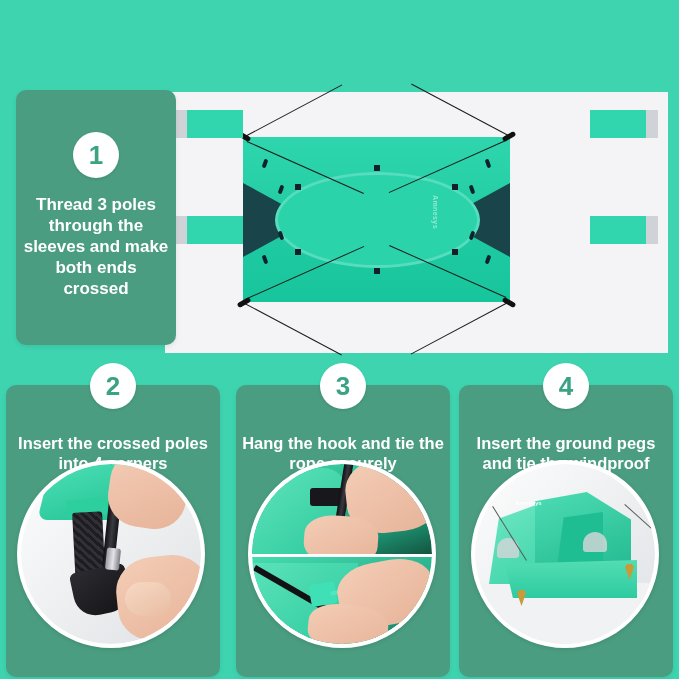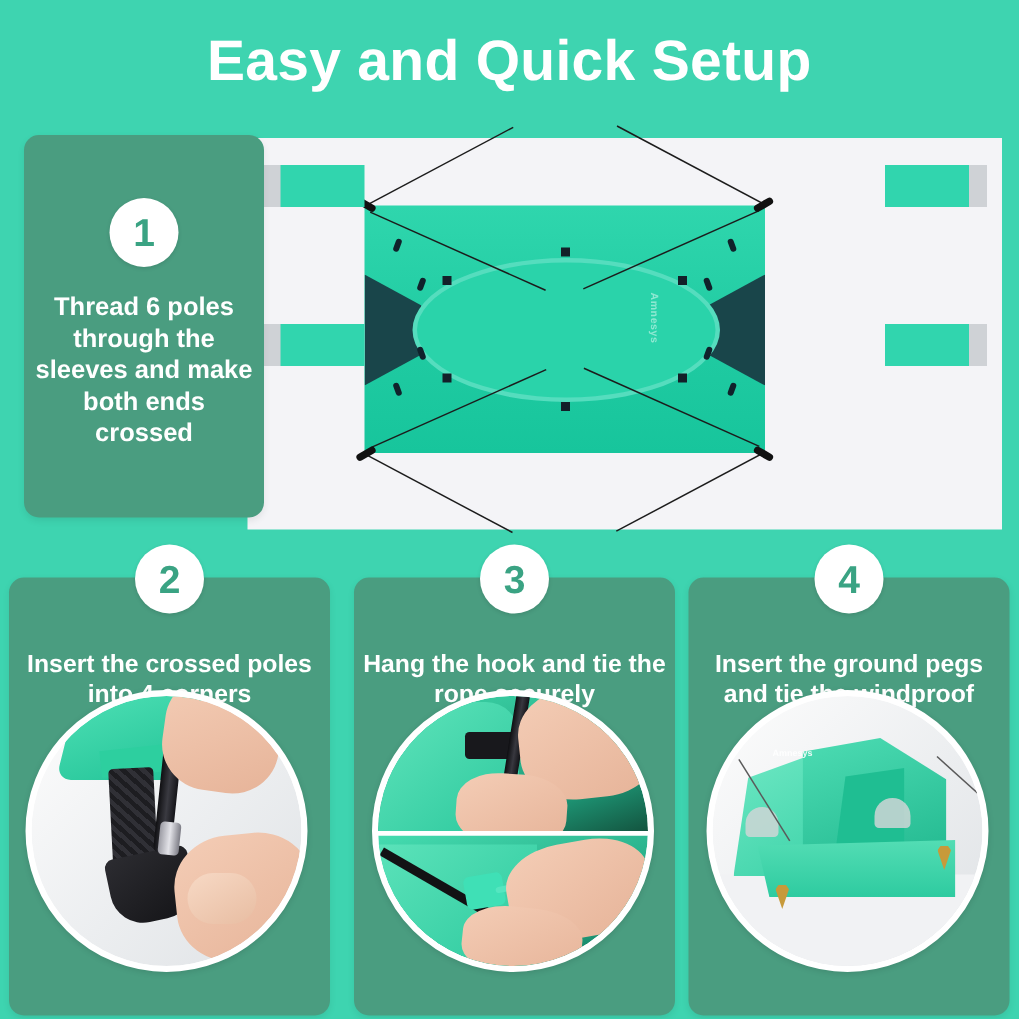--- a/index.html
+++ b/index.html
@@ -130,21 +130,20 @@
 
   
   .tent4-ground{position:absolute;left:0;bottom:0;width:100%;height:34%;background:#f1f2f4;}
   .peg{position:absolute;width:9px;height:16px;background:#c79a3a;clip-path:polygon(50% 100%,0 18%,22% 0,78% 0,100% 18%);}
 </style>
 </head>
 <body>
 
 <div class="page">
 
-  <div class="title">Easy and Quick Setup</div>
 
   <div class="row1">
 
     <div class="white-stage"></div>
 
     <div class="tent-wrap">
 
       <div class="guy" style="left:78px;top:45px;width:112px;transform:rotate(-28deg);"></div>
       <div class="guy" style="left:78px;top:210px;width:112px;transform:rotate(28deg);"></div>
       <div class="guy" style="left:345px;top:45px;width:112px;transform:rotate(208deg);"></div>
@@ -185,21 +184,21 @@
       </div>
 
       <div class="flap f1"></div>
       <div class="flap f2"></div>
       <div class="flap f3"></div>
       <div class="flap f4"></div>
     </div>
 
     <div class="panel1">
       <div class="badge">1</div>
-      <div class="p1text">Thread 6 poles through the sleeves and make both ends crossed</div>
+      <div class="p1text">Thread 3 poles through the sleeves and make both ends crossed</div>
     </div>
   </div>
 
   <div class="row2">
 
     <div class="sp s2">
       <div class="badge">2</div>
       <div class="cap">Insert the crossed poles into 4 corners</div>
     </div>
 

